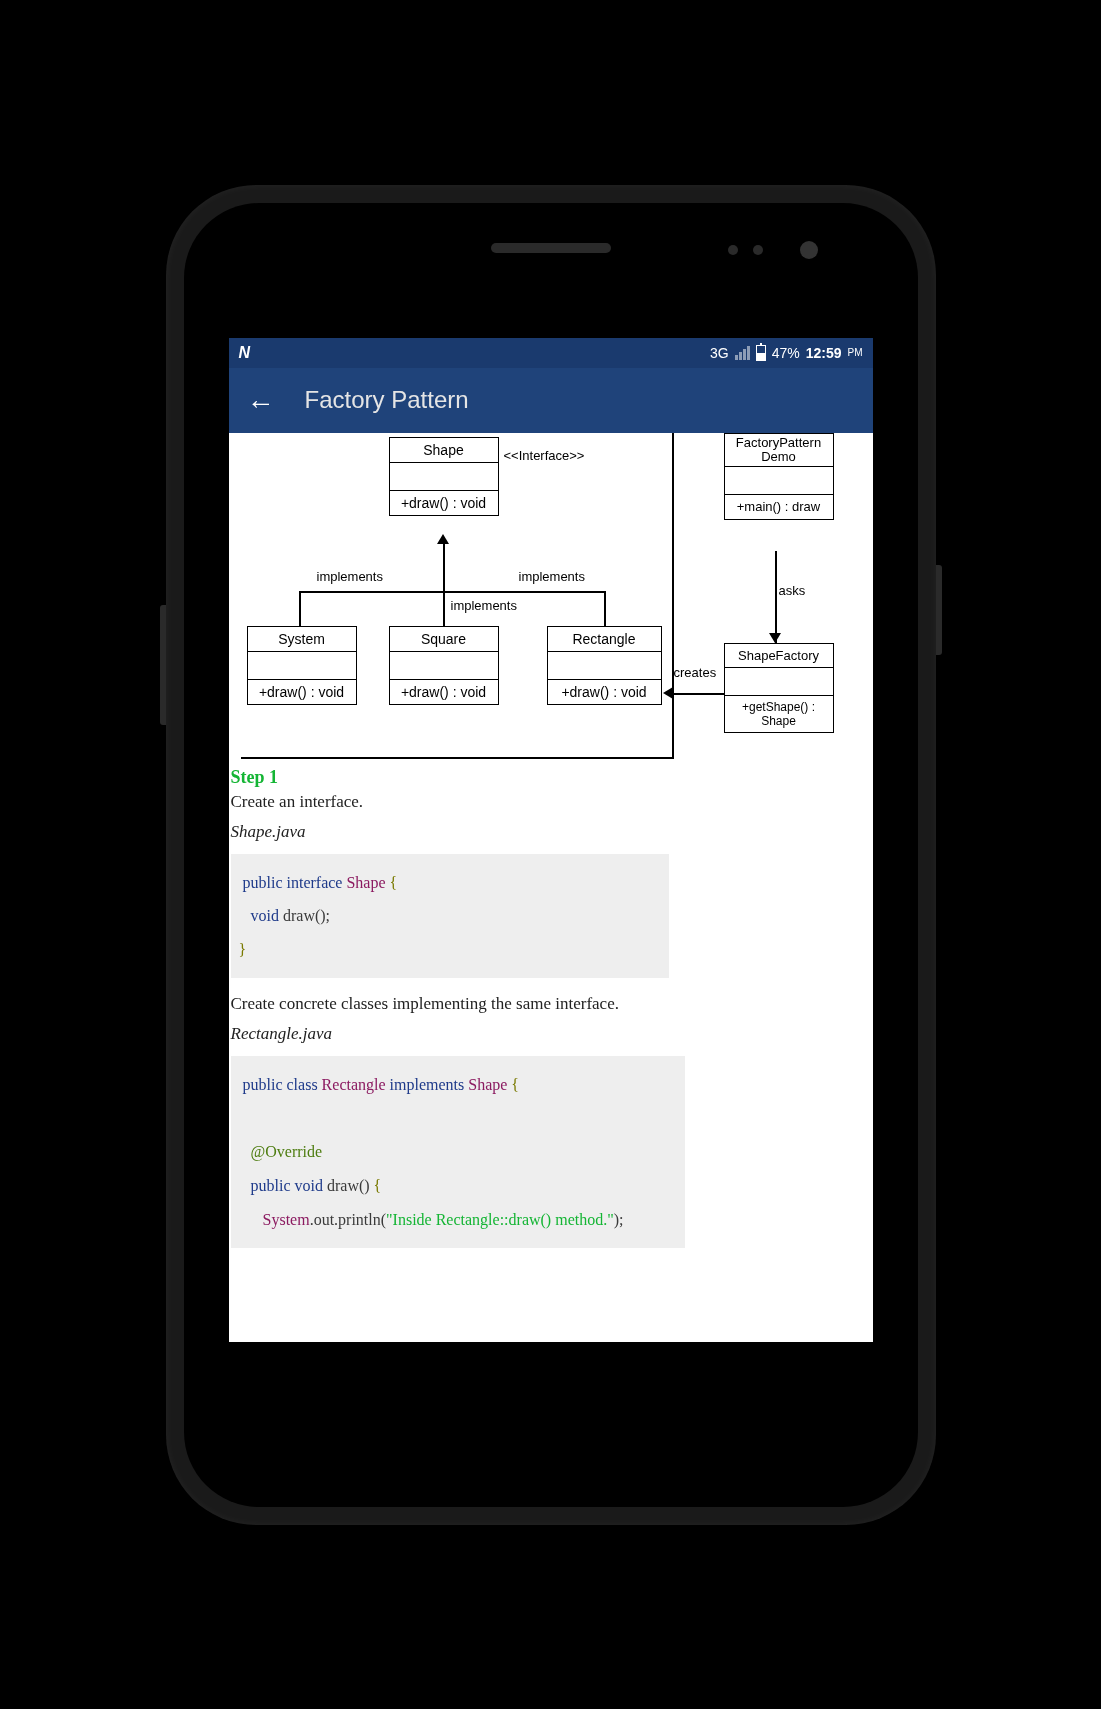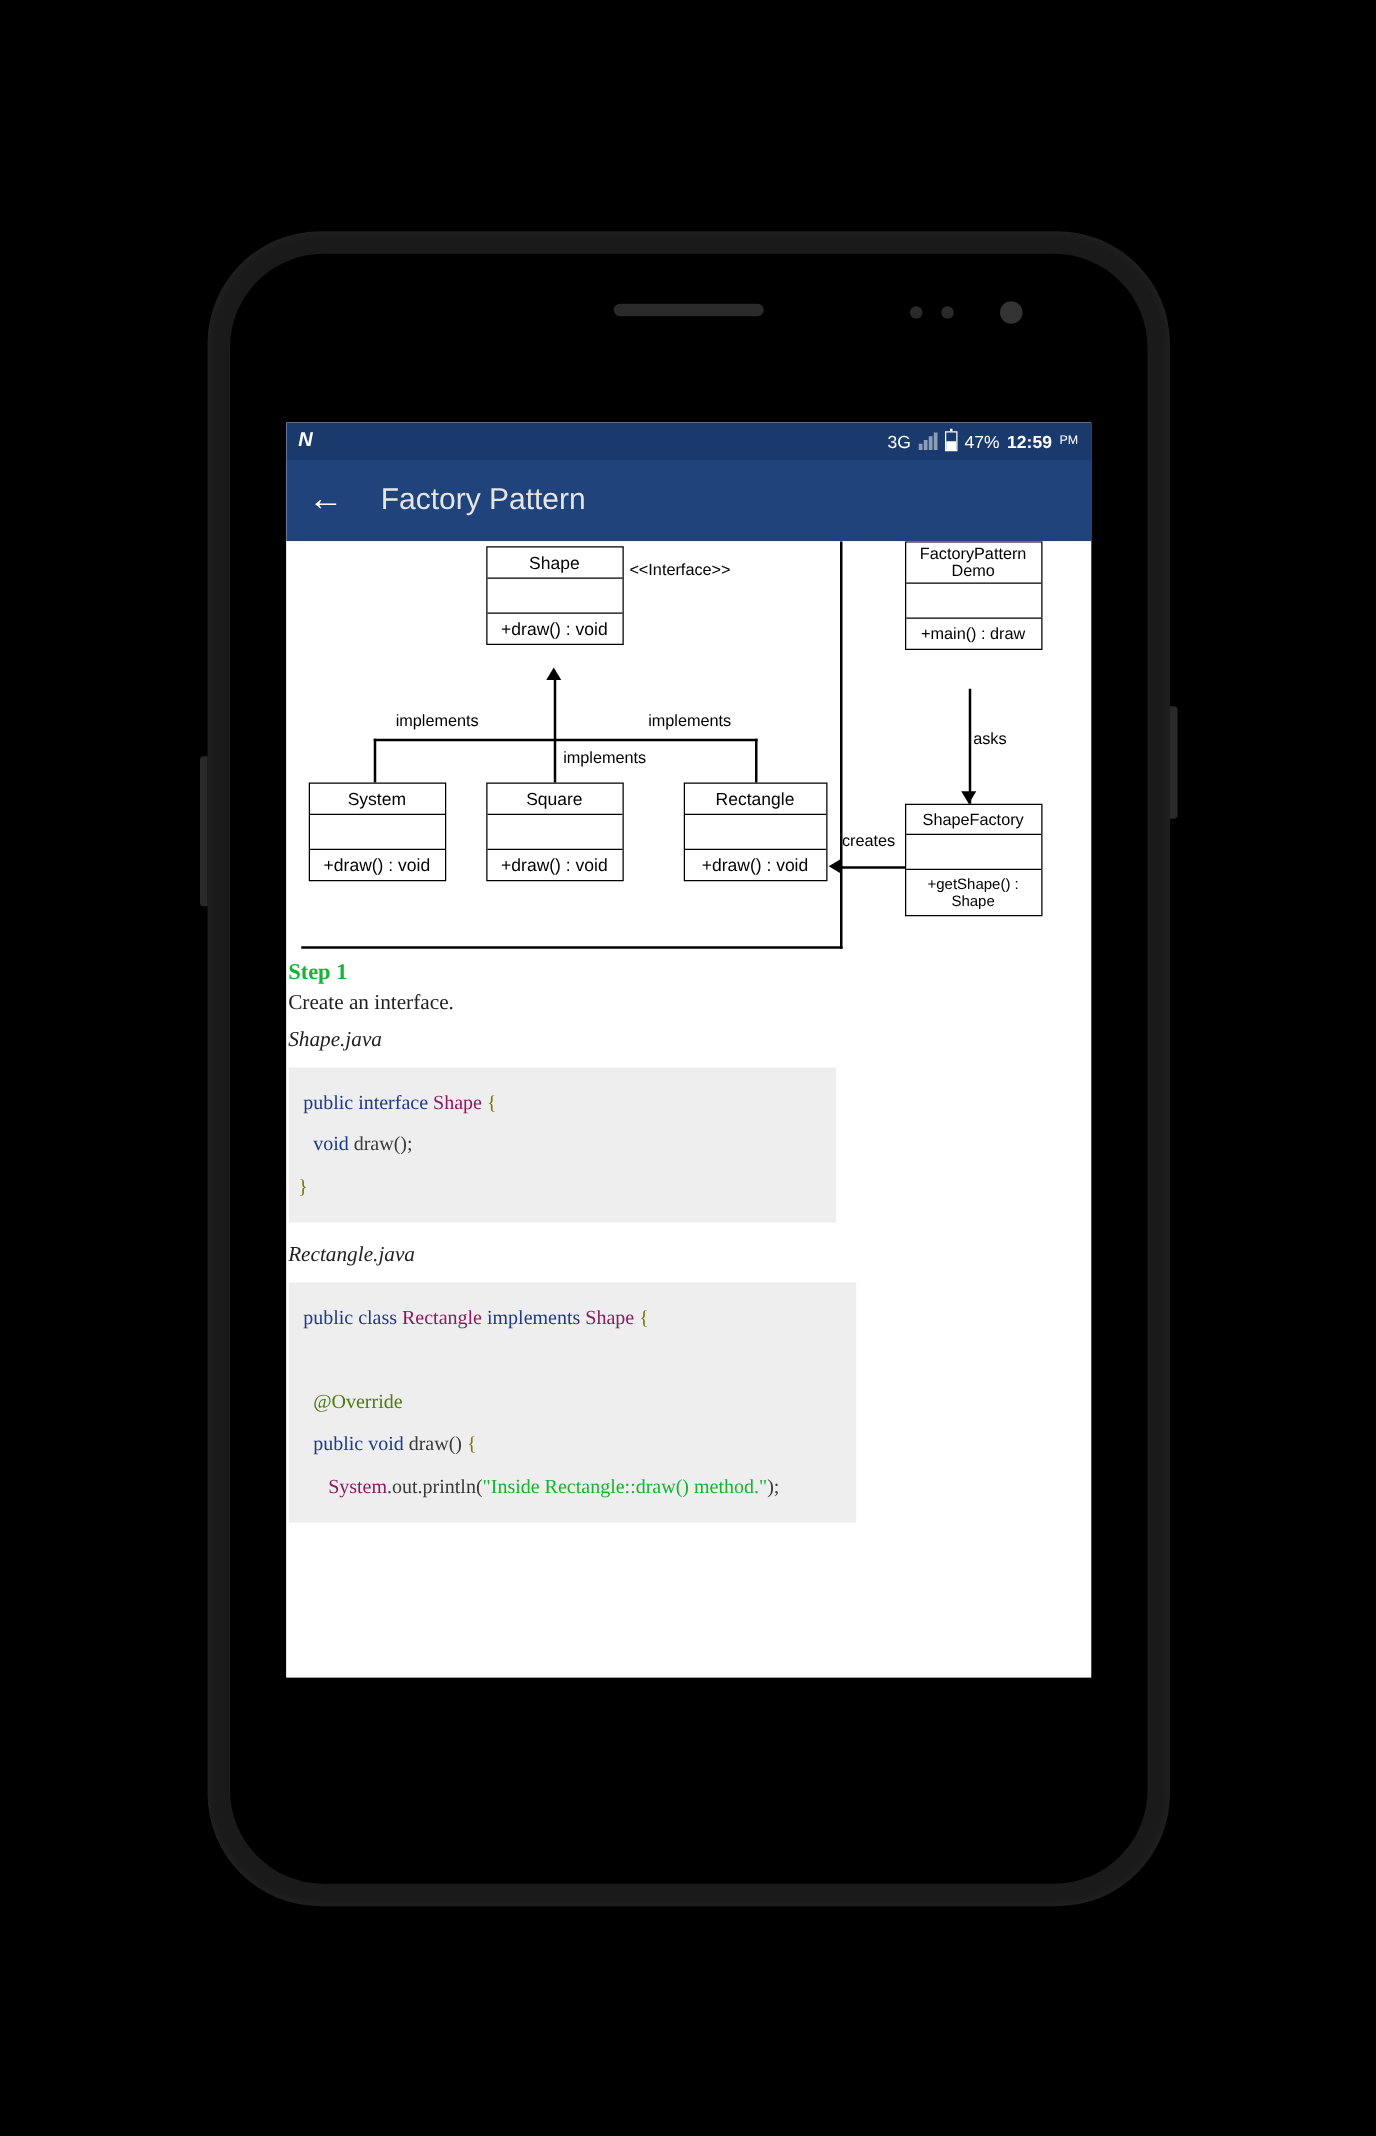--- a/index.html
+++ b/index.html
@@ -357,20 +357,21 @@
 
         <div class="step-title">Step 1</div>
         <div class="step-desc">Create an interface.</div>
         <div class="file-name">Shape.java</div>
         <div class="code-block" style="width:438px;">
           <div>&nbsp;<span class="kw-blue">public</span> <span class="kw-blue">interface</span> <span class="kw-purple">Shape</span> <span class="kw-olive">{</span></div>
           <div>&nbsp;&nbsp;&nbsp;<span class="kw-blue">void</span> <span class="kw-dark">draw();</span></div>
           <div><span class="kw-olive">}</span></div>
         </div>
 
+        <div class="step-desc">Create concrete classes implementing the same interface.</div>
         <div class="file-name">Rectangle.java</div>
         <div class="code-block" style="width:454px;">
           <div>&nbsp;<span class="kw-blue">public</span> <span class="kw-blue">class</span> <span class="kw-purple">Rectangle</span> <span class="kw-blue">implements</span> <span class="kw-purple">Shape</span> <span class="kw-olive">{</span></div>
           <div>&nbsp;</div>
           <div>&nbsp;&nbsp;&nbsp;<span class="kw-teal">@Override</span></div>
           <div>&nbsp;&nbsp;&nbsp;<span class="kw-blue">public</span> <span class="kw-blue">void</span> <span class="kw-dark">draw()</span> <span class="kw-olive">{</span></div>
           <div>&nbsp;&nbsp;&nbsp;&nbsp;&nbsp;&nbsp;<span class="kw-purple">System</span><span class="kw-dark">.out.println(</span><span class="kw-green">"Inside Rectangle::draw() method."</span><span class="kw-dark">);</span></div>
         </div>
       </div>
     </div>

